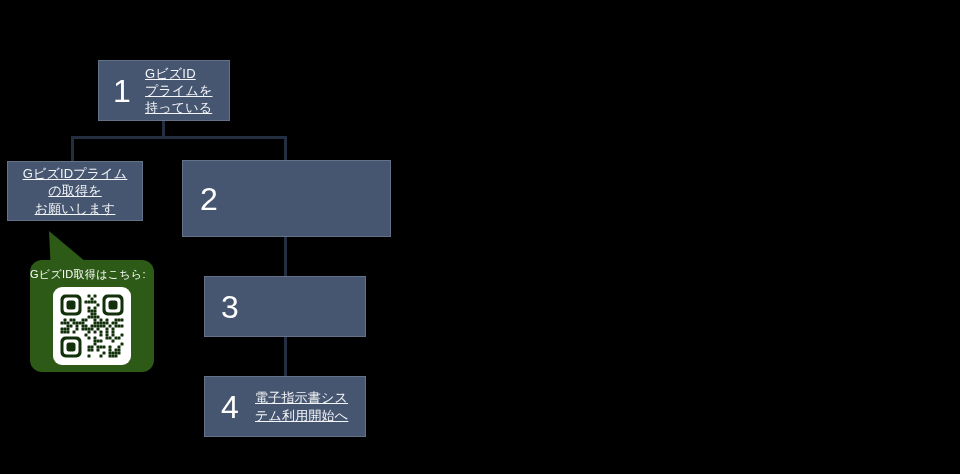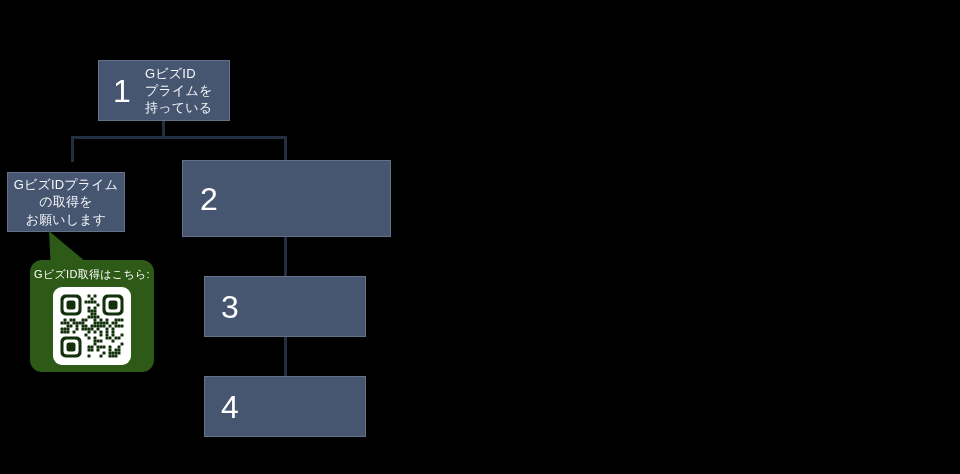--- a/index.html
+++ b/index.html
@@ -10,36 +10,36 @@
   .box{
     position:absolute;background:#475670;border:1px solid rgba(255,255,255,0.16);
     box-sizing:border-box;display:flex;align-items:center;color:#f4f6f9;
   }
   .box .num{
     flex:0 0 46px;text-align:center;font-size:32px;font-weight:400;
     color:#ffffff;line-height:1;
   }
   .box .txt{
     flex:1;font-size:13px;line-height:1.32;white-space:pre-line;
-    padding-right:6px;letter-spacing:0.2px;
+    padding-right:6px;letter-spacing:0.2px;text-decoration:underline;
   }
   .box.centered{justify-content:center;}
   .box.centered .txt{flex:none;text-align:center;padding:0 4px;}
   .line{position:absolute;background:#232f40;}
   .bubble{
     position:absolute;left:30px;top:260px;width:124px;height:112px;
     background:#2e5a17;border-radius:12px;
   }
   .bubble-tail{
     position:absolute;left:19px;top:-29px;width:37px;height:31px;
     background:#2e5a17;
     clip-path:polygon(0% 0%, 4% 100%, 100% 100%);
   }
   .bubble-label{
-    position:absolute;left:0;top:7px;width:100%;text-align:center;
+    position:absolute;left:0;top:7px;width:100%;
     color:#ffffff;font-size:11px;letter-spacing:0.3px;
   }
   .qr{position:absolute;left:23px;top:27px;}
 </style>
 </head>
 <body>
 
 <div class="canvas">
 
   <div class="box" style="left:98px;top:60px;width:132px;height:61px">
@@ -49,36 +49,38 @@
 持っている</div>
   </div>
 
   <div class="line" style="left:162px;top:121px;width:3px;height:17px"></div>
   <div class="line" style="left:71px;top:136px;width:216px;height:3px"></div>
   <div class="line" style="left:71px;top:136px;width:3px;height:26px"></div>
   <div class="line" style="left:284px;top:136px;width:3px;height:25px"></div>
   <div class="line" style="left:284px;top:237px;width:3px;height:40px"></div>
   <div class="line" style="left:284px;top:337px;width:3px;height:40px"></div>
 
-  <div class="box centered" style="left:7px;top:172px;width:118px;height:60px">
+  <div class="box centered" style="left:7px;top:161px;width:136px;height:60px">
     <div class="txt">GビズIDプライム
 の取得を
 お願いします</div>
   </div>
 
   <div class="box" style="left:182px;top:160px;width:209px;height:77px">
     <div class="num" style="flex-basis:52px">2</div>
   </div>
 
   <div class="box" style="left:204px;top:276px;width:162px;height:61px">
     <div class="num" style="flex-basis:50px">3</div>
   </div>
 
   <div class="box" style="left:204px;top:376px;width:162px;height:61px">
     <div class="num" style="flex-basis:50px">4</div>
+    <div class="txt">電子指示書シス
+テム利用開始へ</div>
   </div>
 
   <div class="bubble">
     <div class="bubble-tail"></div>
     <div class="bubble-label">GビズID取得はこちら:</div>
     <svg id="qr-svg" class="qr" width="78" height="78" viewBox="0 0 78 78">
         <rect x="0" y="0" width="78" height="78" rx="9" fill="#ffffff"></rect>
         <rect x="34.5" y="7.5" width="3" height="3" rx="0.6" fill="#12300a"></rect>
         <rect x="40.5" y="7.5" width="3" height="3" rx="0.6" fill="#12300a"></rect>
         <rect x="37.5" y="10.5" width="3" height="3" rx="0.6" fill="#12300a"></rect>

